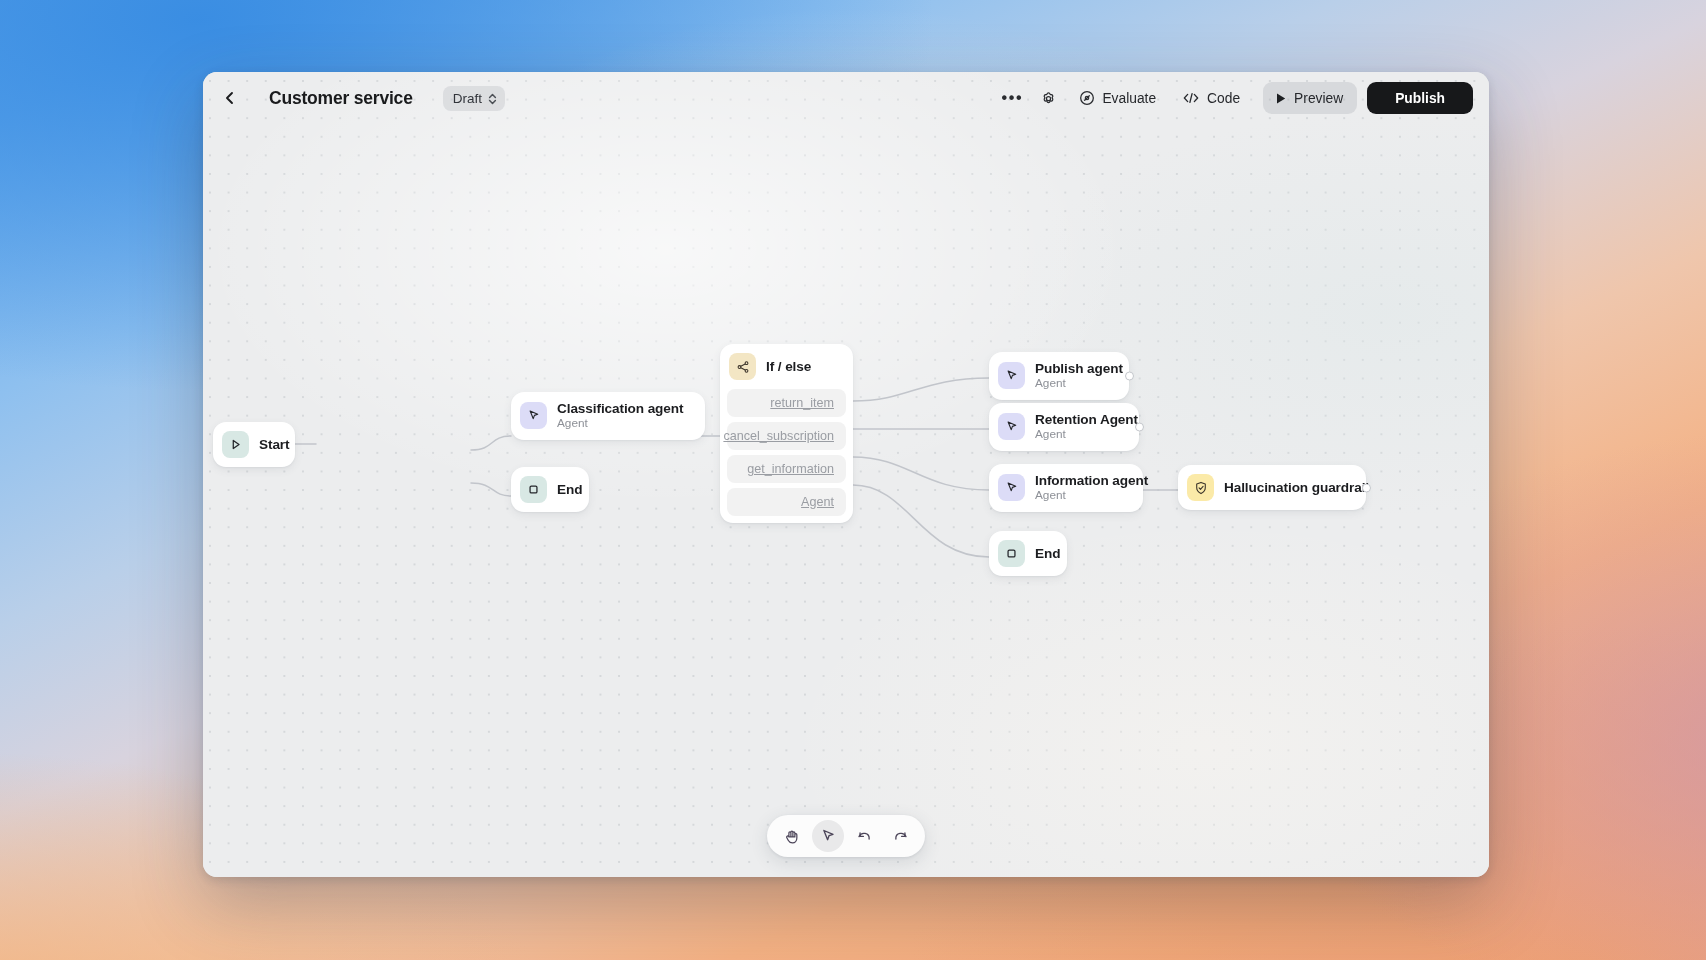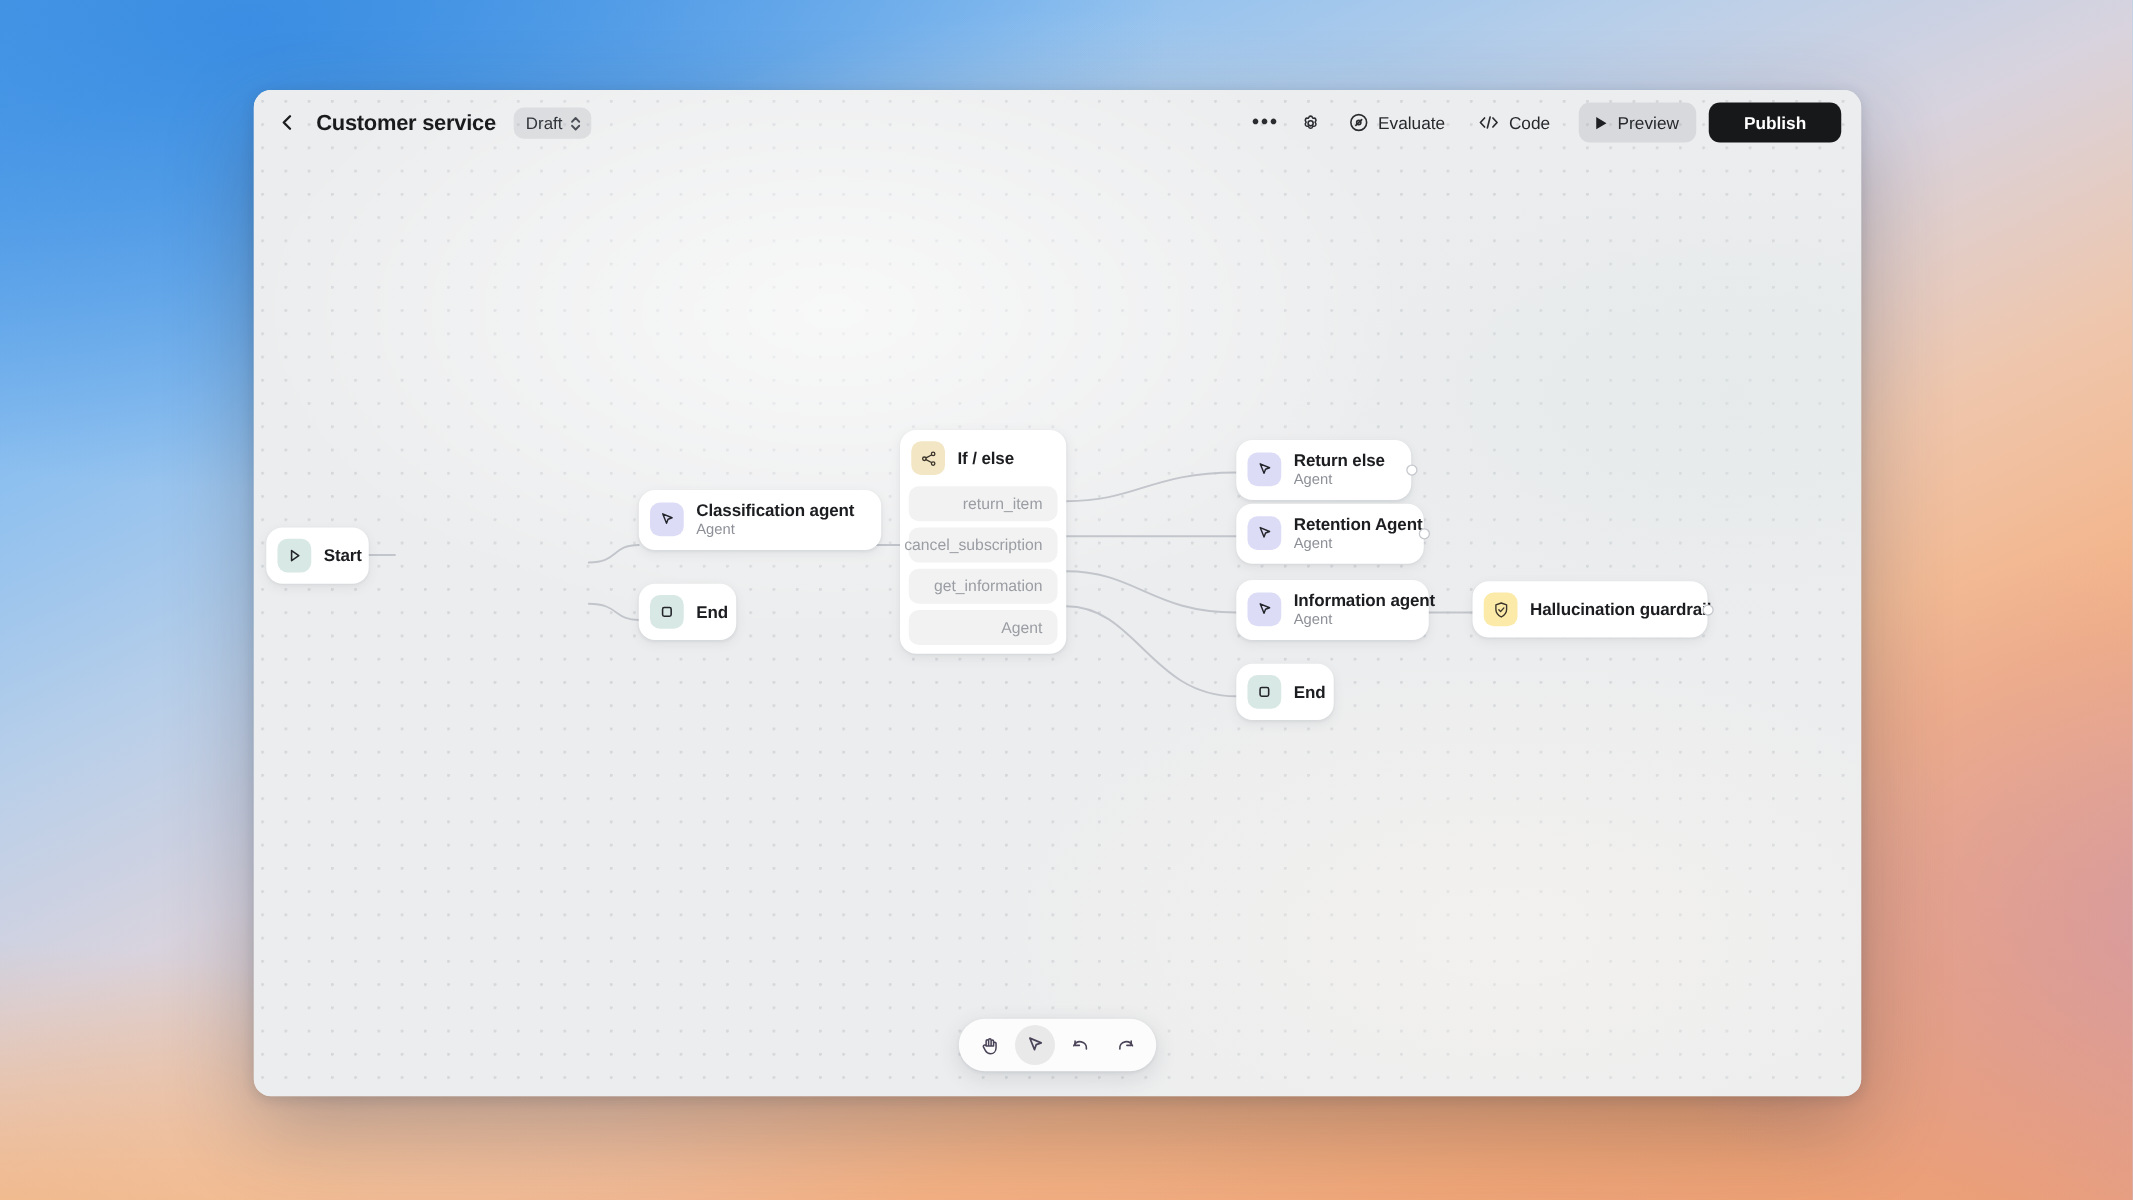--- a/index.html
+++ b/index.html
@@ -65,21 +65,21 @@
     pointer-events:none;
   }
 
   
   #header {
     position:absolute; left:0; top:0; right:0; height:52px;
     display:flex; align-items:center;
     padding:0 16px 0 14px;
     z-index:40;
   }
-  #header-left { display:flex; align-items:center; gap:10px; }
+  #header-left { display:flex; align-items:center; gap:26px; }
   .back-btn {
     width:26px; height:26px; border-radius:7px;
     display:flex; align-items:center; justify-content:center;
     cursor:pointer; color:#1b1c1e;
   }
   #page-title {
     font-size:17.5px; font-weight:600; color:#1a1b1d;
     letter-spacing:-.2px; white-space:nowrap;
   }
   #status-chip {
@@ -142,21 +142,21 @@
   .node-title { font-size:13.6px; font-weight:600; color:#1c1d20; letter-spacing:-.1px; white-space:nowrap; }
   .node-sub   { font-size:11.8px; color:#8d9097; font-weight:400; line-height:1.15; }
 
   .node-rows { padding:0 7px 7px 7px; display:flex; flex-direction:column; gap:5px; }
   .node-row {
     background:#f2f2f2;
     border-radius:8px;
     height:28px;
     display:flex; align-items:center; justify-content:flex-end;
     padding:0 12px;
-    font-size:12.6px; color:#9a9da3;
+    font-size:12.6px; color:#9a9da3;text-decoration:underline;
   }
 
   .port {
     position:absolute;
     width:9px; height:9px;
     border-radius:50%;
     background:#fff;
     border:1.4px solid #c4c7cc;
     top:50%; transform:translateY(-50%);
     z-index:26;
@@ -367,21 +367,21 @@
     </div>
 
     <div class="node" id="node-return">
       <div class="node-head">
         <span class="node-ico ico-lav">
           <svg width="13" height="13" viewBox="0 0 14 14" fill="none">
             <path d="M3.4 2.2l8.1 3.4-3.5 1.3-1.3 3.5z" stroke="#24262b" stroke-width="1.25" stroke-linejoin="round"></path>
           </svg>
         </span>
         <span class="node-titles">
-          <span class="node-title">Return else</span>
+          <span class="node-title">Publish agent</span>
           <span class="node-sub">Agent</span>
         </span>
       </div>
       <span class="port" style="right:-4.5px;"></span>
     </div>
 
     <div class="node" id="node-retention">
       <div class="node-head">
         <span class="node-ico ico-lav">
           <svg width="13" height="13" viewBox="0 0 14 14" fill="none">

